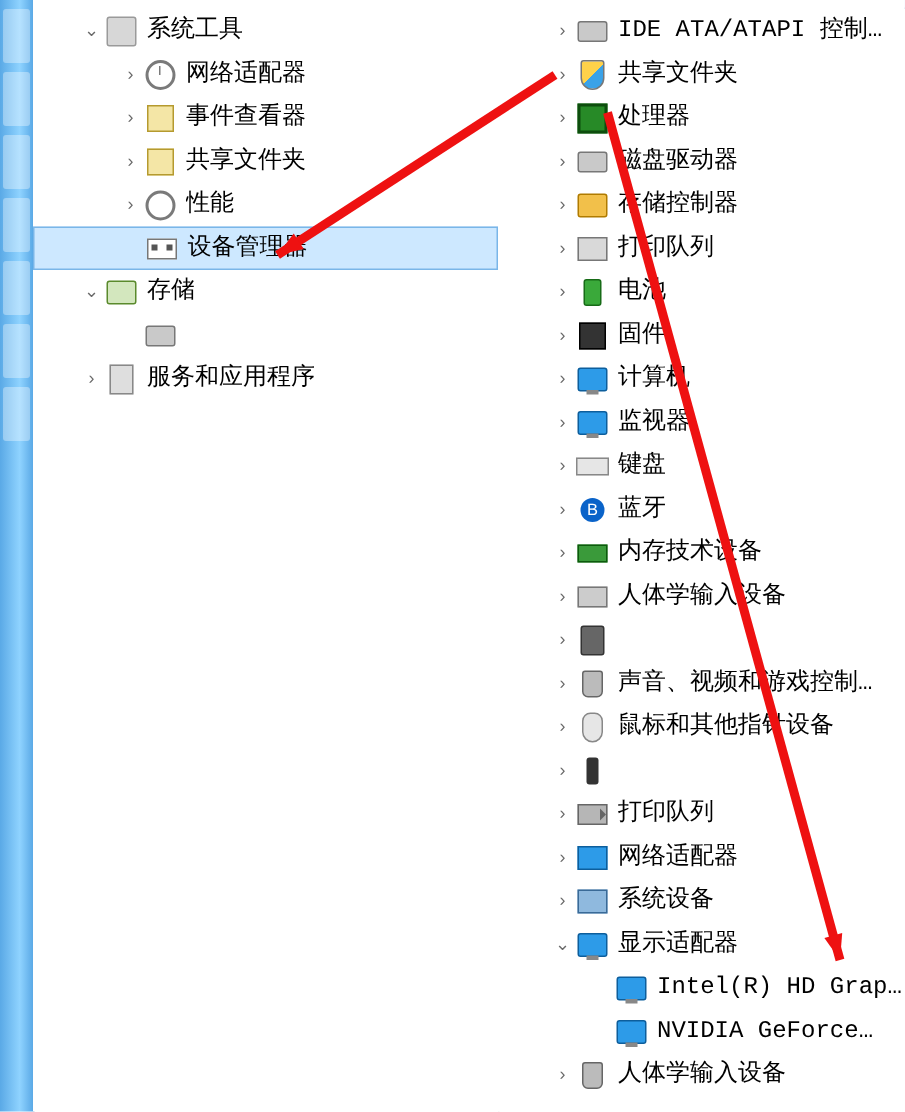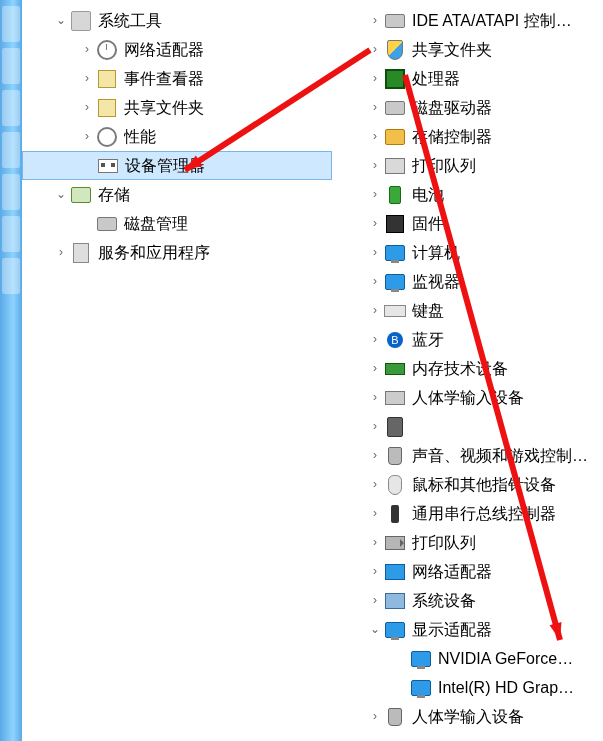--- a/index.html
+++ b/index.html
@@ -36,21 +36,21 @@
   .twisty{
     width:18px;text-align:center;color:#6a6a6a;font-size:12px;
     flex:0 0 18px;user-select:none;
   }
   .twisty.blank{visibility:hidden;}
   .ico{
     width:22px;height:22px;flex:0 0 22px;margin-right:6px;
     display:inline-flex;align-items:center;justify-content:center;
     font-size:15px;
   }
-  .lbl{flex:1 1 auto;overflow:hidden;text-overflow:clip;}
+  .lbl{flex:1 1 auto;overflow:hidden;text-overflow:clip;font-family:Liberation Mono, monospace;}
   .d1{padding-left:30px;}
   .d2{padding-left:56px;}
   .d2r{padding-left:34px;}
   .d3r{padding-left:60px;}
   
   .ic-generic{background:#d7d7d7;border:1px solid #9a9a9a;width:18px;height:18px;border-radius:2px;}
   .ic-monitor{width:18px;height:14px;background:#2d9be8;border:1px solid #0d5e9c;border-radius:2px;position:relative;}
   .ic-monitor:after{content:"";position:absolute;left:5px;top:14px;width:8px;height:3px;background:#888;}
   .ic-chip{width:16px;height:16px;background:#278a27;border:2px solid #0d4d0d;}
   .ic-disk{width:18px;height:12px;background:#c9c9c9;border:1px solid #777;border-radius:2px;}
@@ -151,21 +151,20 @@
         <span class="ico">
           <span class="ic-storage"></span>
         </span>
         <span class="lbl">存储</span>
       </div>
       <div class="row d2">
         <span class="twisty blank"></span>
         <span class="ico">
           <span class="ic-diskm"></span>
         </span>
-        <span class="lbl">磁盘管理</span>
       </div>
       <div class="row d1">
         <span class="twisty">›</span>
         <span class="ico">
           <span class="ic-services"></span>
         </span>
         <span class="lbl">服务和应用程序</span>
       </div>
     </div>
 </div>
@@ -288,21 +287,20 @@
         <span class="ico">
           <span class="ic-mouse"></span>
         </span>
         <span class="lbl">鼠标和其他指针设备</span>
       </div>
       <div class="row d2r">
         <span class="twisty">›</span>
         <span class="ico">
           <span class="ic-usb"></span>
         </span>
-        <span class="lbl">通用串行总线控制器</span>
       </div>
       <div class="row d2r">
         <span class="twisty">›</span>
         <span class="ico">
           <span class="ic-cam"></span>
         </span>
         <span class="lbl">打印队列</span>
       </div>
       <div class="row d2r">
         <span class="twisty">›</span>
@@ -323,28 +321,28 @@
         <span class="ico">
           <span class="ic-monitor"></span>
         </span>
         <span class="lbl">显示适配器</span>
       </div>
       <div class="row d3r">
         <span class="twisty blank"></span>
         <span class="ico">
           <span class="ic-monitor"></span>
         </span>
-        <span class="lbl">NVIDIA GeForce…</span>
+        <span class="lbl">Intel(R) HD Grap…</span>
       </div>
       <div class="row d3r">
         <span class="twisty blank"></span>
         <span class="ico">
           <span class="ic-monitor"></span>
         </span>
-        <span class="lbl">Intel(R) HD Grap…</span>
+        <span class="lbl">NVIDIA GeForce…</span>
       </div>
       <div class="row d2r">
         <span class="twisty">›</span>
         <span class="ico">
           <span class="ic-speaker"></span>
         </span>
         <span class="lbl">人体学输入设备</span>
       </div>
     </div>
 </div>

